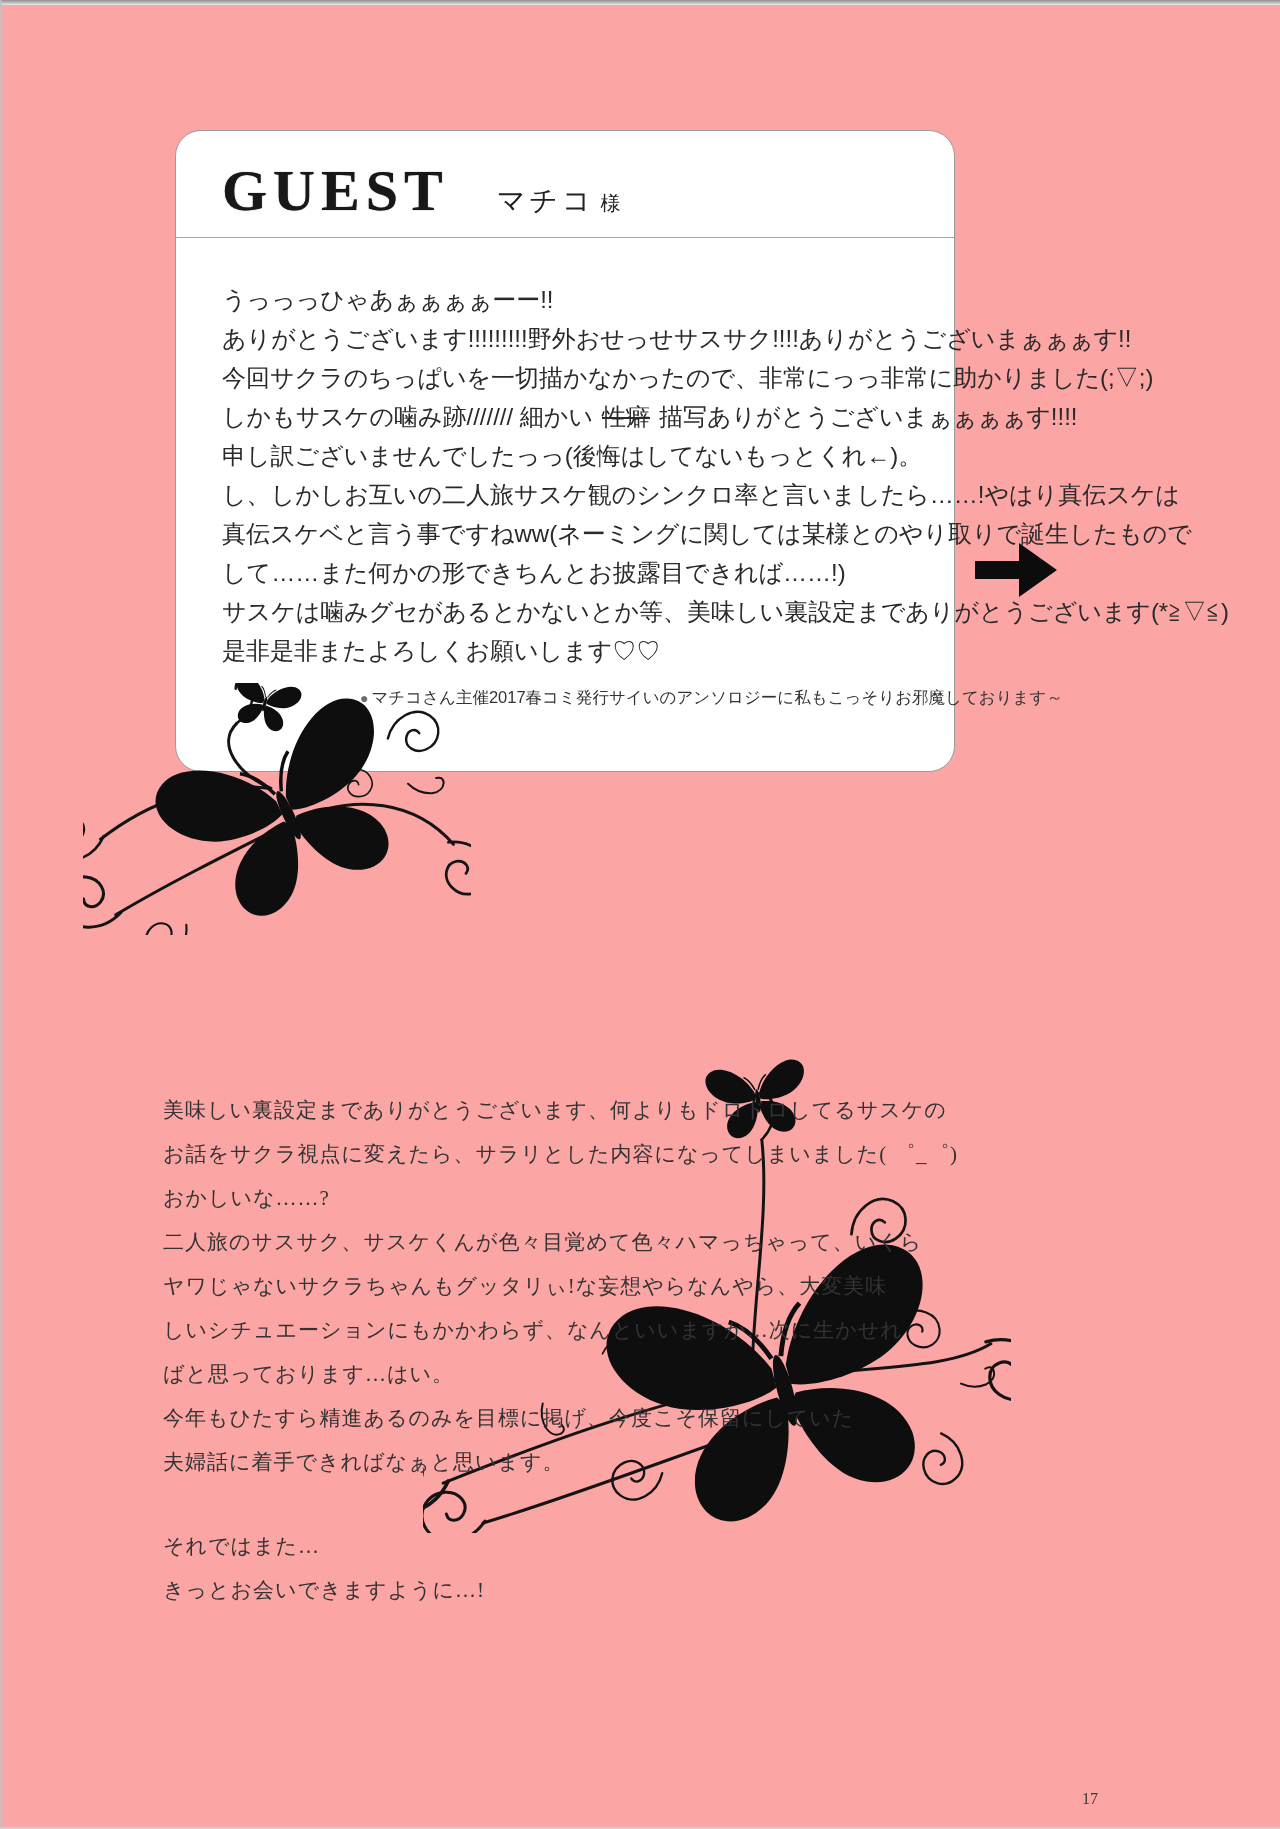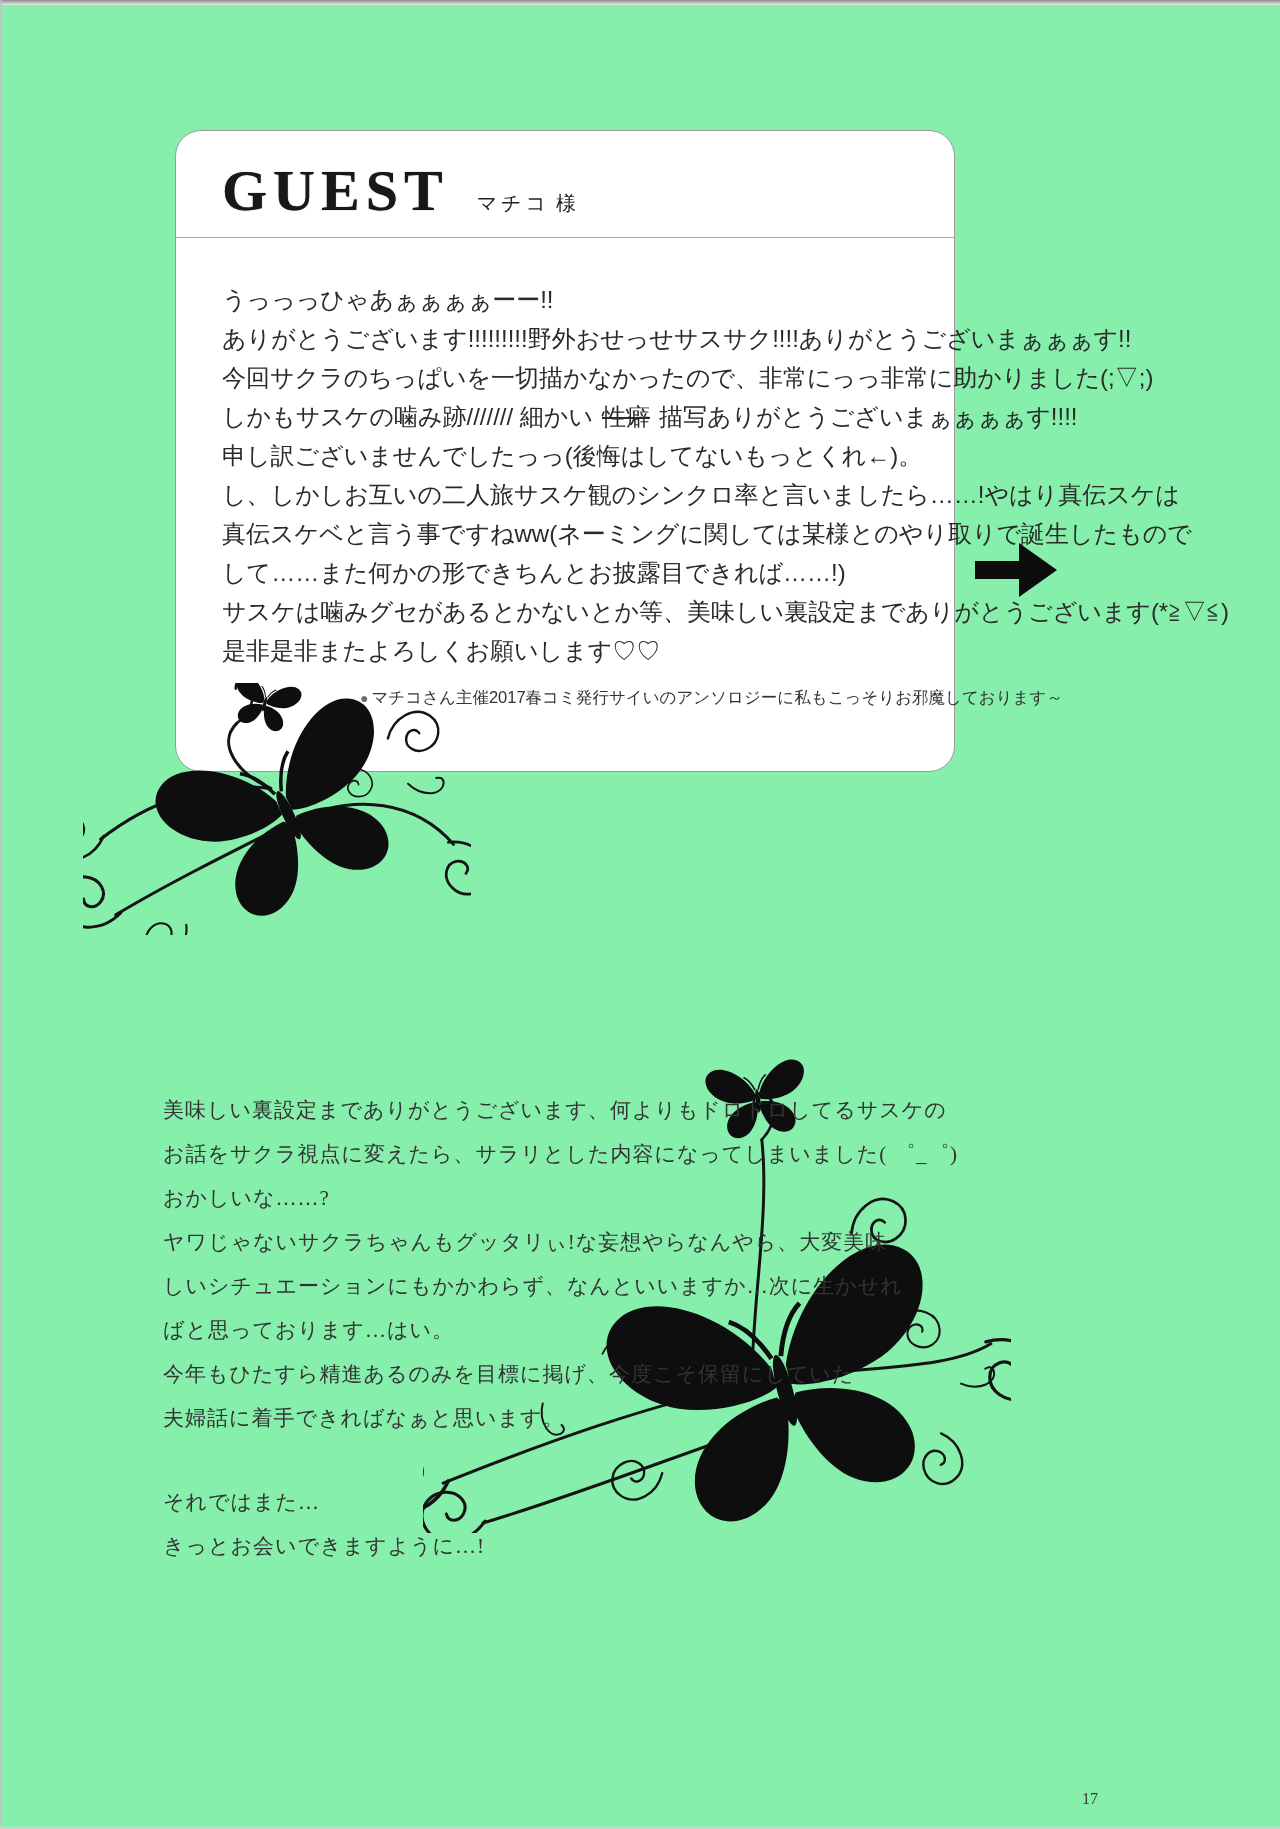--- a/index.html
+++ b/index.html
@@ -1,34 +1,34 @@
 <!DOCTYPE html>
 <html><head>
 <meta charset="utf-8">
 <style>
   html,body{margin:0;padding:0;background:#e9e9e9;}
-  .page{position:relative;width:1280px;height:1829px;background:#86efac;overflow:hidden;
+  .page{position:relative;width:1280px;height:1829px;background:#fca5a5;overflow:hidden;
         font-family:"Liberation Sans",sans-serif;color:#262626;}
   
   .edge-top{position:absolute;top:0;left:0;width:100%;height:5px;
             background:linear-gradient(180deg,#8d8d8d,#eaeaea);}
   .edge-left{position:absolute;top:0;left:0;width:3px;height:100%;
              background:linear-gradient(90deg,#c2c2c2,rgba(255,255,255,0));}
   .edge-bottom{position:absolute;bottom:0;left:0;width:100%;height:3px;
                background:linear-gradient(0deg,#d4d4d4,rgba(255,255,255,0));}
 
   
   .guest-box{position:absolute;left:175px;top:130px;width:780px;height:642px;
              border:1.5px solid #9b9b9b;border-radius:26px;background:#fff;box-sizing:border-box;}
   .box-header{display:flex;align-items:baseline;height:107px;box-sizing:border-box;
               padding:26px 0 0 46px;border-bottom:1px solid #a5a5a5;}
   .guest-title{font-family:"Liberation Serif",serif;font-weight:700;font-size:58px;
                letter-spacing:6px;color:#181818;
                text-shadow:0 0 1px #444;}
-  .guest-name{font-size:20px;color:#222;margin-left:28px;letter-spacing:4px;font-family:Liberation Serif, serif;}
+  .guest-name{font-size:28px;color:#222;margin-left:48px;letter-spacing:4px;font-family:Liberation Serif, serif;}
   .guest-honorific{font-size:20px;color:#222;margin-left:6px;}
   .box-body{padding:42px 0 0 46px;}
   .bline{height:39px;line-height:39px;font-size:24px;white-space:nowrap;color:#2a2a2a;}
   .strike{text-decoration:line-through;text-decoration-thickness:2px;margin:0 9px;}
   .footnote{margin:17px 0 0 138px;font-size:16.5px;white-space:nowrap;color:#333;}
   .footnote .bullet{color:#6d6d6d;font-size:14px;margin-right:3px;}
 
   
   .arrow{position:absolute;left:975px;top:535px;width:82px;height:70px;}
 
@@ -136,20 +136,21 @@
       <use href="#curl" transform="translate(540,330) rotate(40)"></use>
     </g>
     <use href="#butterfly" transform="translate(362,332) rotate(-15) scale(2.45)"></use>
     <use href="#butterfly" transform="translate(336,44) rotate(-8) scale(0.75)"></use>
   </svg>
 
   <div class="afterword">
     <div class="aline">美味しい裏設定までありがとうございます、何よりもドロドロしてるサスケの</div>
     <div class="aline">お話をサクラ視点に変えたら、サラリとした内容になってしまいました( ゜_゜)</div>
     <div class="aline">おかしいな……?</div>
+    <div class="aline">二人旅のサスサク、サスケくんが色々目覚めて色々ハマっちゃって、いくら</div>
     <div class="aline">ヤワじゃないサクラちゃんもグッタリぃ!な妄想やらなんやら、大変美味</div>
     <div class="aline">しいシチュエーションにもかかわらず、なんといいますか…次に生かせれ</div>
     <div class="aline">ばと思っております…はい。</div>
     <div class="aline">今年もひたすら精進あるのみを目標に掲げ、今度こそ保留にしていた</div>
     <div class="aline">夫婦話に着手できればなぁと思います。</div>
     <div class="closing">
       <div class="aline">それではまた…</div>
       <div class="aline">きっとお会いできますように…!</div>
     </div>
   </div>

